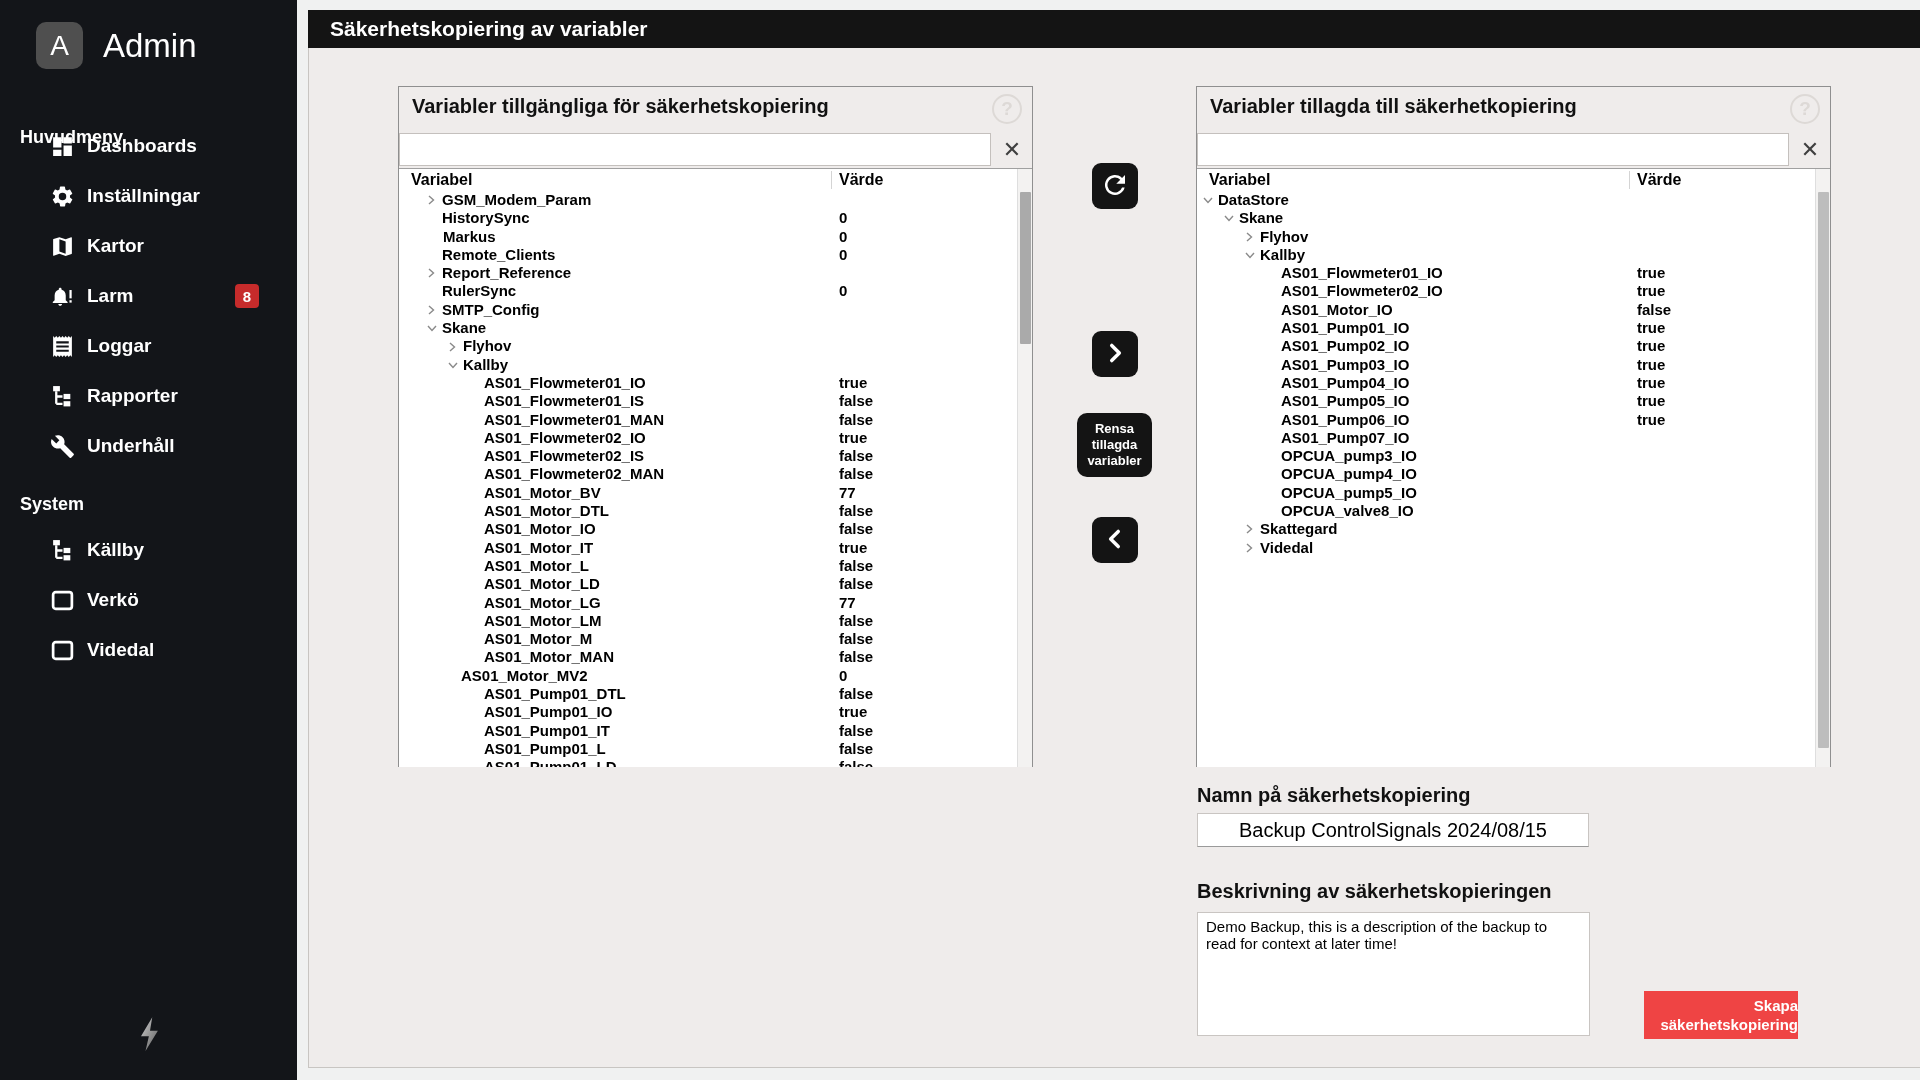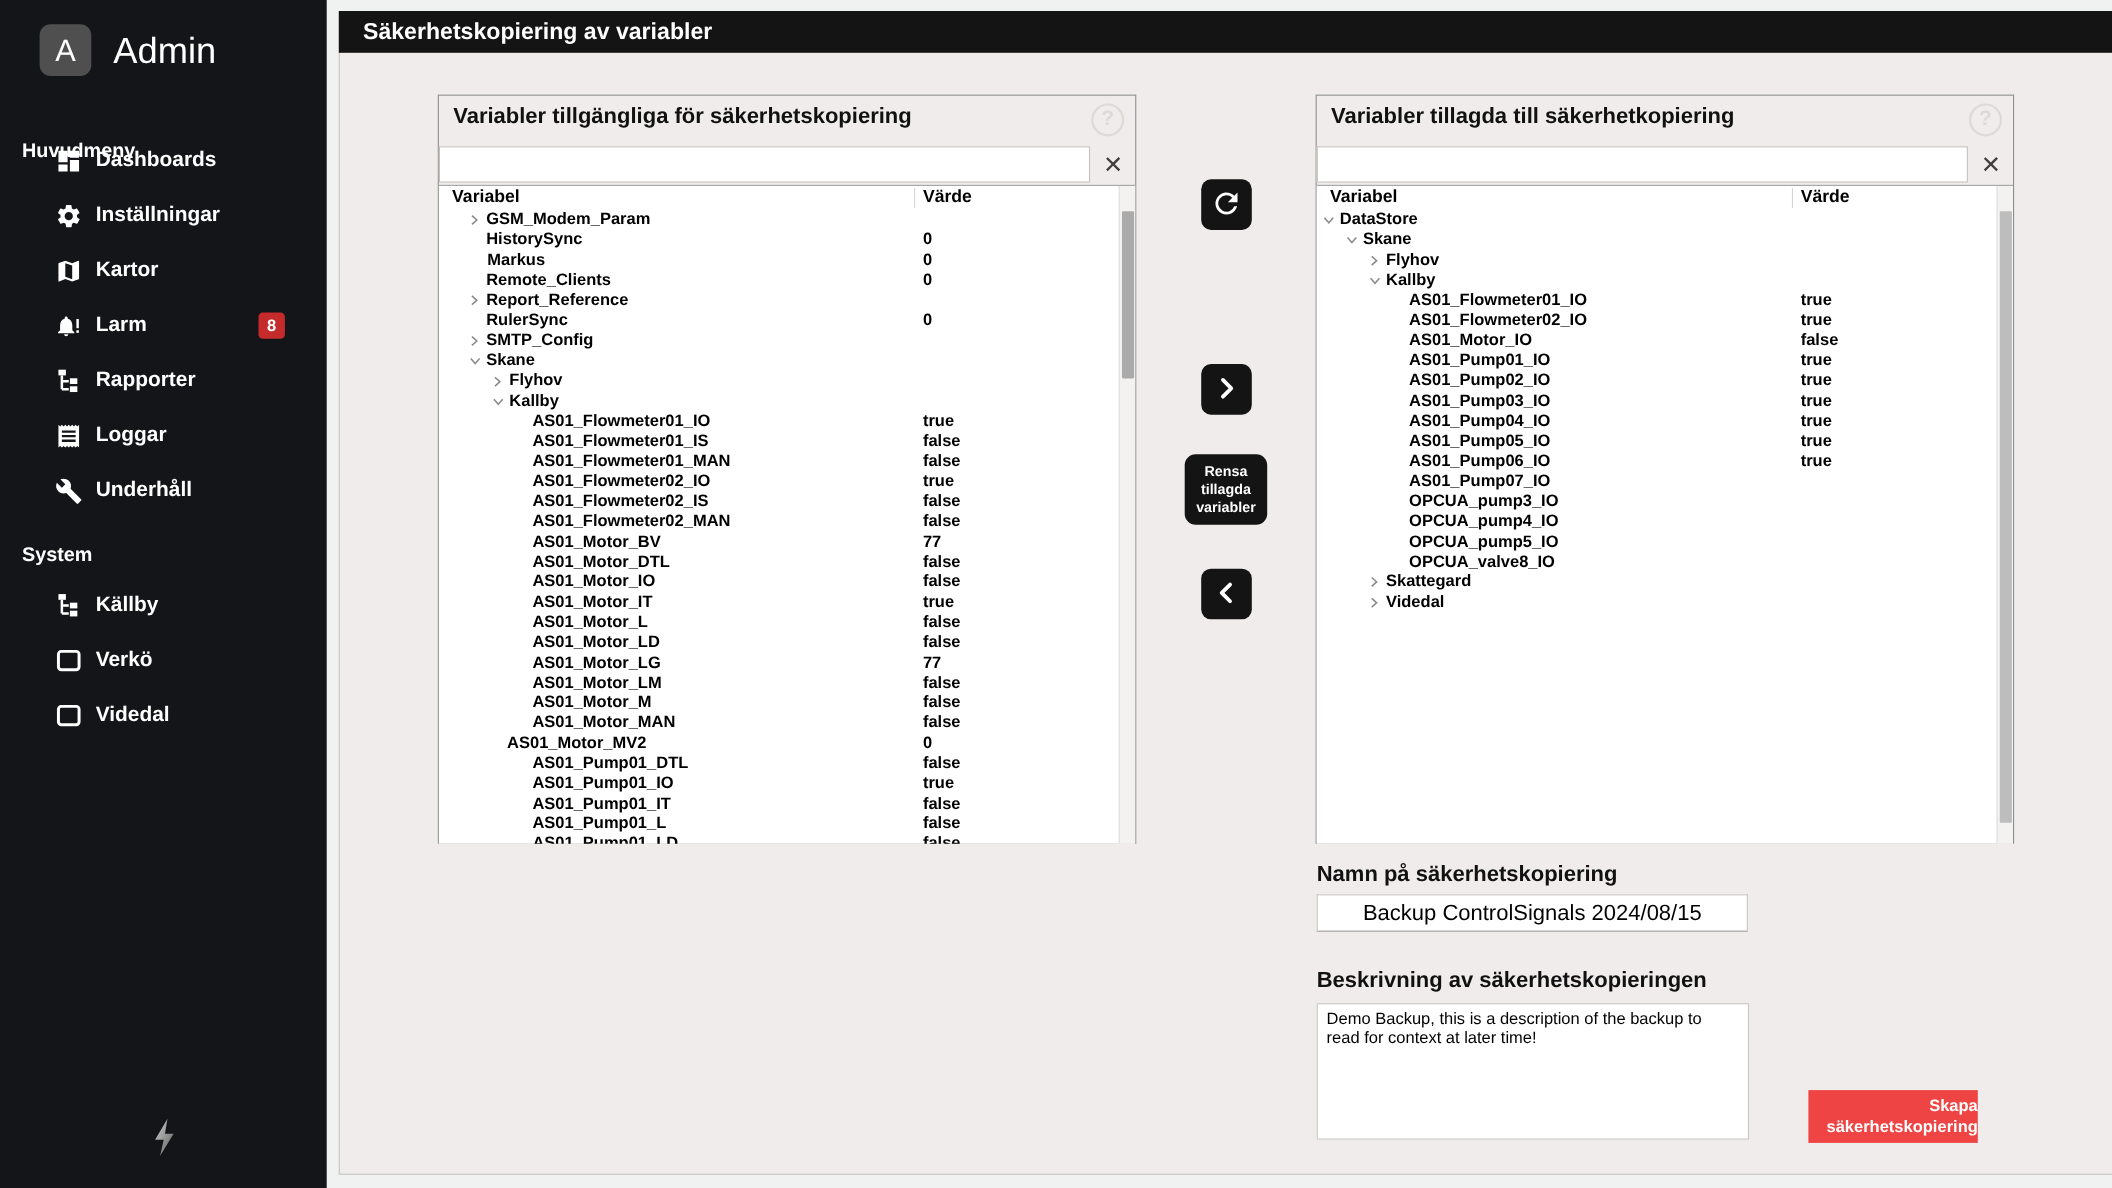--- a/index.html
+++ b/index.html
@@ -128,36 +128,36 @@
               <path d="M11 22c1.1 0 2-.9 2-2H9c0 1.1.9 2 2 2zm6-6v-5c0-3.07-1.63-5.64-4.5-6.32V4c0-.83-.67-1.5-1.5-1.5S9.5 3.17 9.5 4v.68C6.64 5.36 5 7.92 5 11v5l-2 2v1h16v-1l-2-2z"></path>
               <rect x="21" y="5" width="2.4" height="9"></rect>
               <rect x="21" y="16" width="2.4" height="2.6"></rect>
             </svg>
           </span>
           <span class="lbl">Larm</span>
           <span class="badge">8</span>
         </div>
         <div class="side-item">
           <span class="mi">
+            <svg viewBox="0 0 24 24" fill="#fff">
+              <path d="M18 17H6v-2h12v2zm0-4H6v-2h12v2zm0-4H6V7h12v2zM3 22l1.5-1.5L6 22l1.5-1.5L9 22l1.5-1.5L12 22l1.5-1.5L15 22l1.5-1.5L18 22l1.5-1.5L21 22V2l-1.5 1.5L18 2l-1.5 1.5L15 2l-1.5 1.5L12 2l-1.5 1.5L9 2 7.5 3.5 6 2 4.5 3.5 3 2v20z"></path>
+            </svg>
+          </span>
+          <span class="lbl">Loggar</span>
+        </div>
+        <div class="side-item">
+          <span class="mi">
             <svg viewBox="0 0 24 24">
               <path d="M6 7v12M6 12h6M6 19h6" fill="none" stroke="#fff" stroke-width="2.2"></path>
               <rect x="3" y="2" width="6.5" height="5" fill="#fff"></rect>
               <rect x="13" y="9.5" width="6.5" height="5" fill="#fff"></rect>
               <rect x="13" y="16.5" width="6.5" height="5" fill="#fff"></rect>
             </svg>
           </span>
           <span class="lbl">Rapporter</span>
-        </div>
-        <div class="side-item">
-          <span class="mi">
-            <svg viewBox="0 0 24 24" fill="#fff">
-              <path d="M18 17H6v-2h12v2zm0-4H6v-2h12v2zm0-4H6V7h12v2zM3 22l1.5-1.5L6 22l1.5-1.5L9 22l1.5-1.5L12 22l1.5-1.5L15 22l1.5-1.5L18 22l1.5-1.5L21 22V2l-1.5 1.5L18 2l-1.5 1.5L15 2l-1.5 1.5L12 2l-1.5 1.5L9 2 7.5 3.5 6 2 4.5 3.5 3 2v20z"></path>
-            </svg>
-          </span>
-          <span class="lbl">Loggar</span>
         </div>
         <div class="side-item">
           <span class="mi">
             <svg viewBox="0 0 24 24" fill="#fff">
               <path d="M22.7 19l-9.1-9.1c.9-2.3.4-5-1.5-6.9-2-2-5-2.4-7.4-1.3L9 6 6 9 1.6 4.7C.4 7.1.9 10.1 2.9 12.1c1.9 1.9 4.6 2.4 6.9 1.5l9.1 9.1c.4.4 1 .4 1.4 0l2.3-2.3c.5-.4.5-1.1.1-1.4z"></path>
             </svg>
           </span>
           <span class="lbl">Underhåll</span>
         </div>
       </div>

